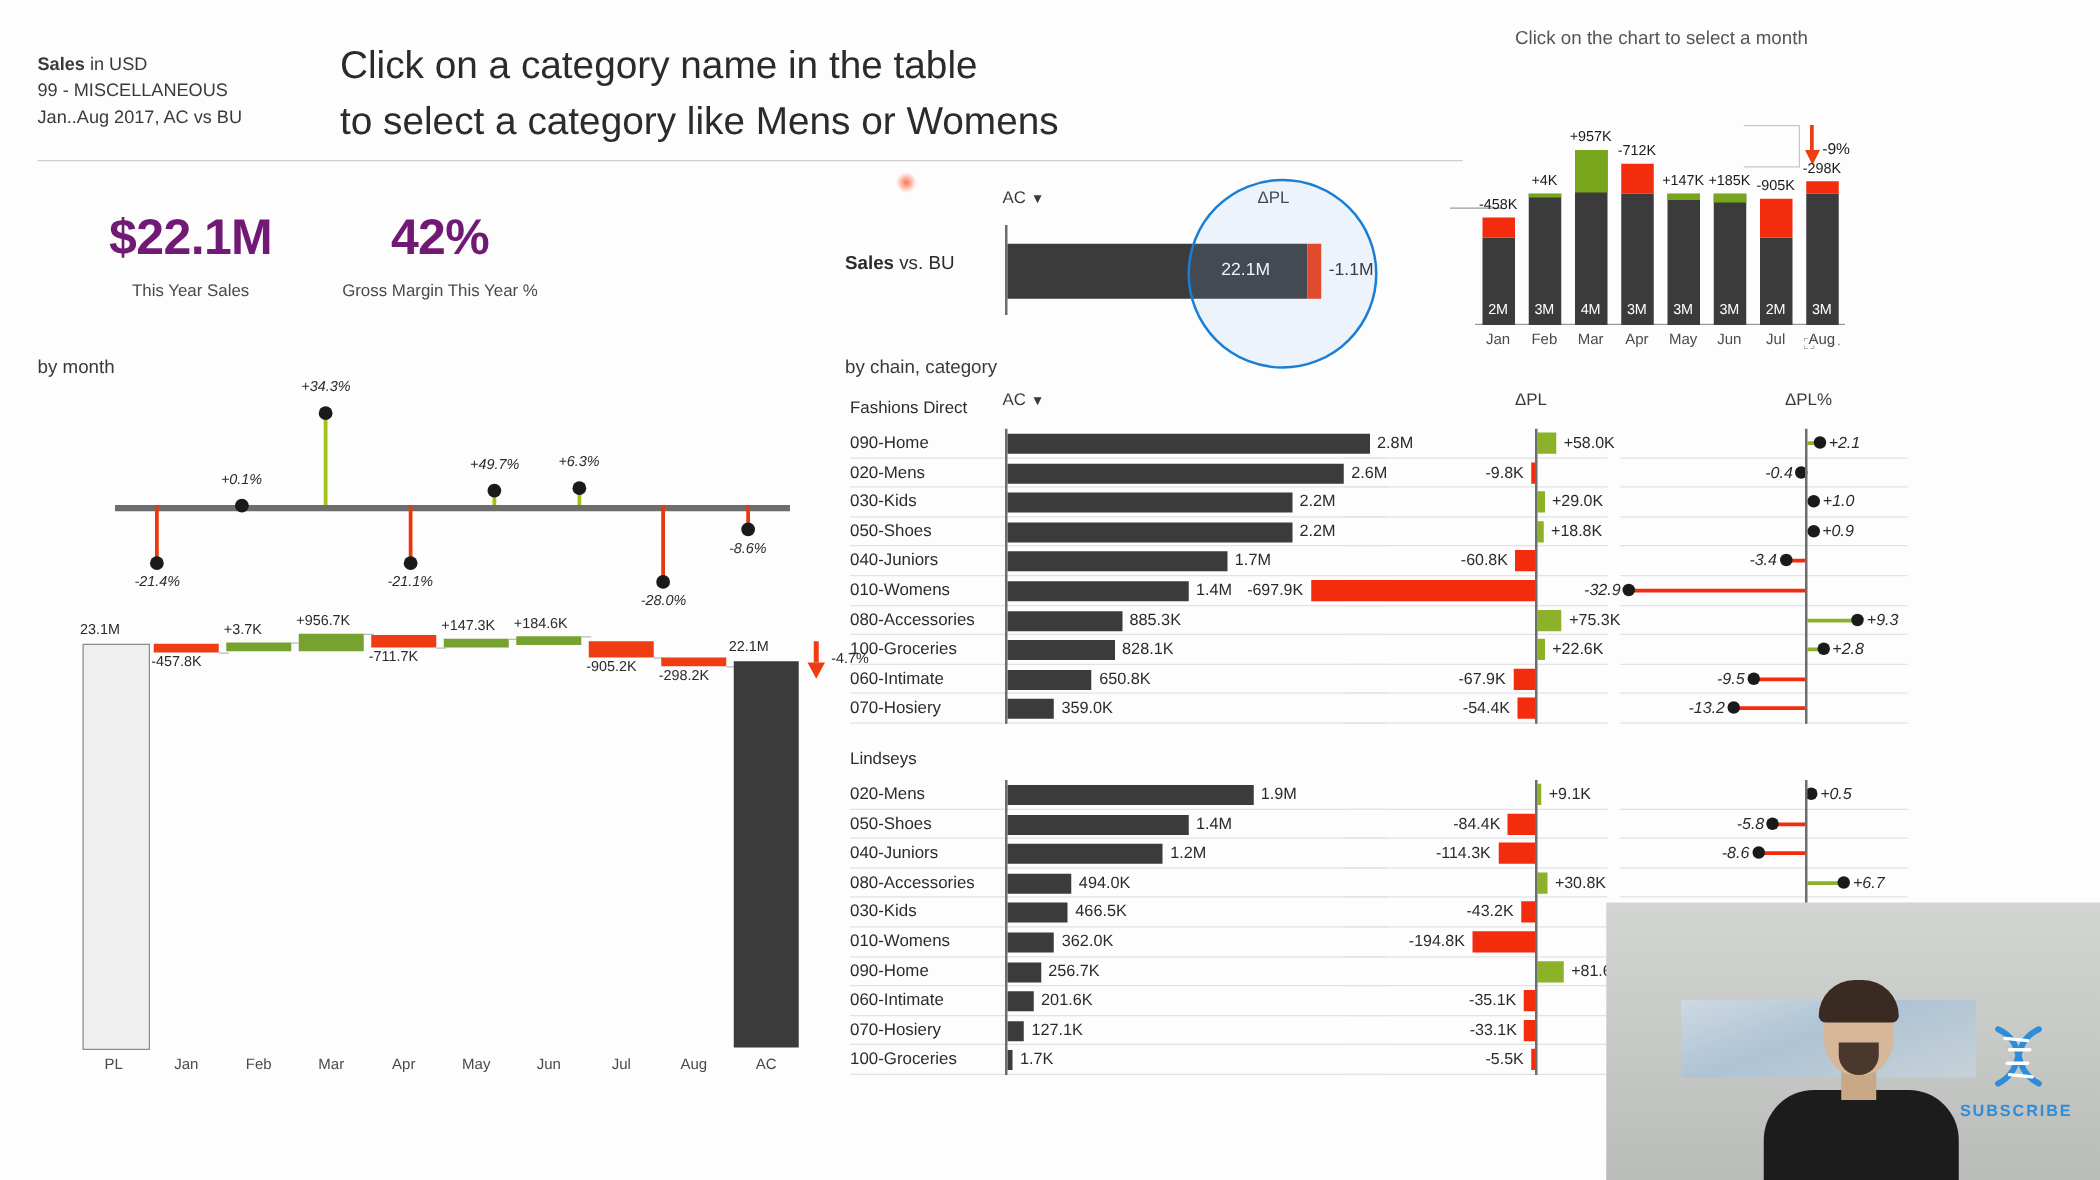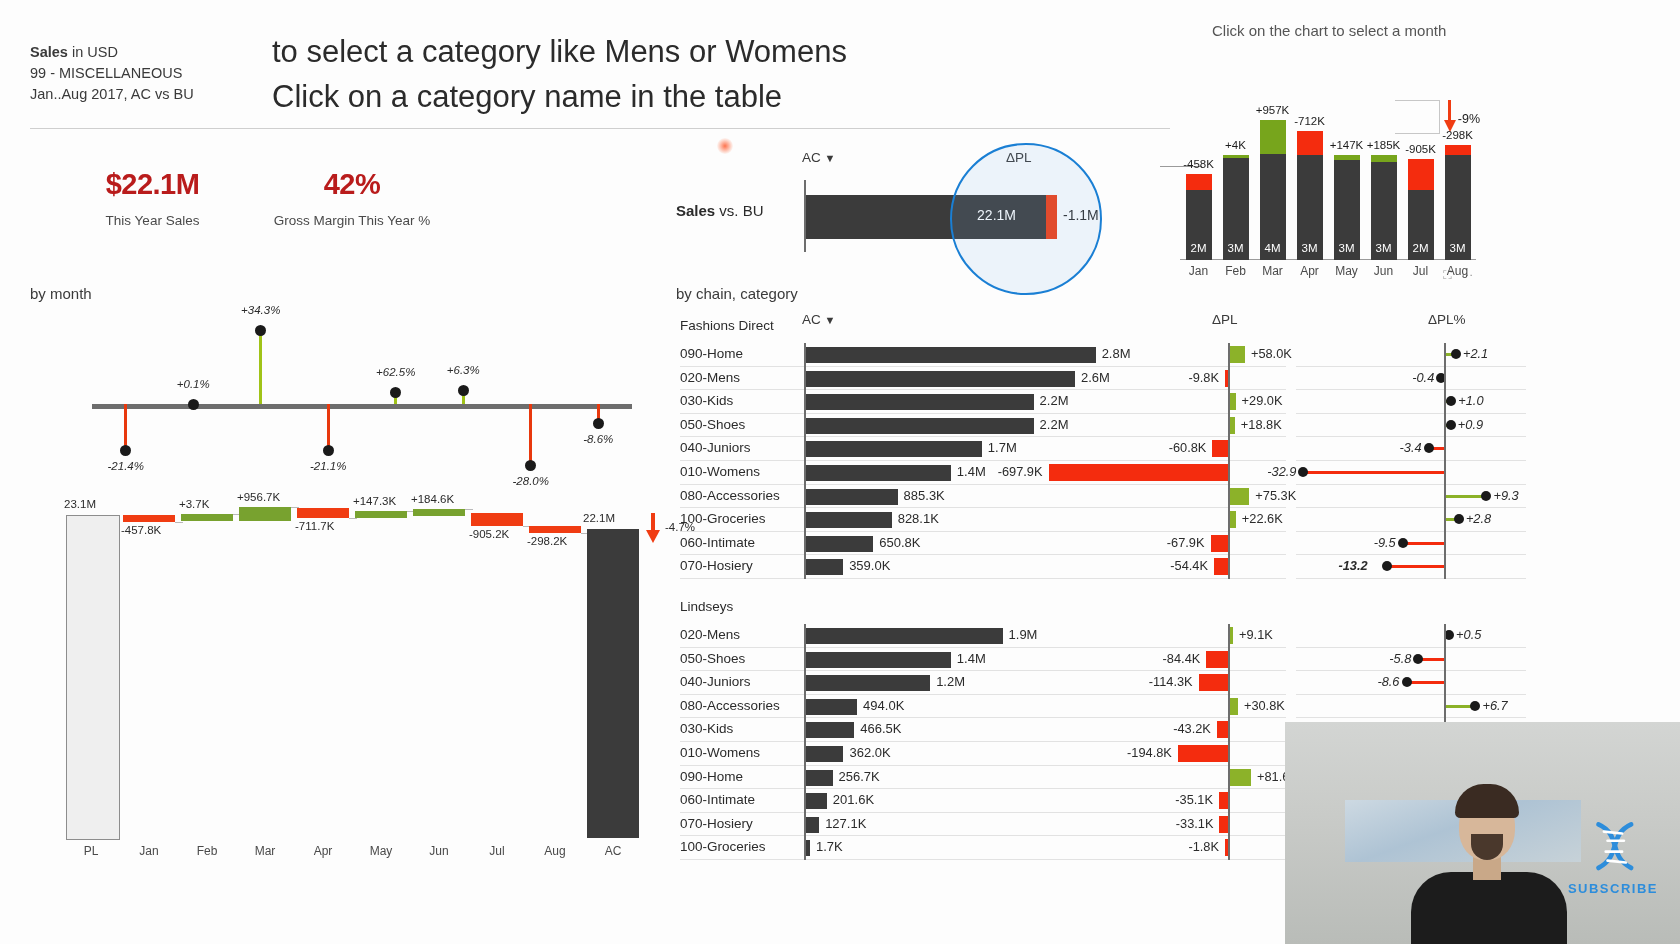--- a/index.html
+++ b/index.html
@@ -13,21 +13,21 @@
   
   .hdr-left{position:absolute;left:30px;top:42px;font-size:14.5px;line-height:1.45;color:#3a3a3a;}
   .hdr-left .l1 b{font-weight:bold;}
   .hdr-title{position:absolute;left:272px;top:30px;font-size:31px;line-height:1.45;color:#2b2b2b;font-weight:400;}
   .hdr-rule{position:absolute;left:30px;top:128px;width:1140px;height:1px;background:#cfcfcf;}
 
   .click-chart-hint{position:absolute;left:1212px;top:22px;font-size:15px;color:#555;}
 
   
   .kpi{position:absolute;text-align:center;}
-  .kpi .big{font-size:29px;font-weight:600;color:#b91c1c;letter-spacing:-.5px;}
+  .kpi .big{font-size:40px;font-weight:600;color:#701a75;letter-spacing:-.5px;}
   .kpi .sub{font-size:13.5px;color:#4a4a4a;margin-top:12px;}
   #kpi1{left:80px;top:168px;width:145px;}
   #kpi2{left:262px;top:168px;width:180px;}
 
   
   .sect-label{position:absolute;font-size:15px;color:#3a3a3a;}
   .colhdr{position:absolute;font-size:13.5px;color:#3a3a3a;}
   .tri{font-size:11px;}
 
   
@@ -129,22 +129,22 @@
 <body>
 
 <div class="stage">
 
   <div class="hdr-left">
     <div class="l1"><b>Sales</b><span> in USD</span></div>
     <div>99 - MISCELLANEOUS</div>
     <div>Jan..Aug 2017, AC vs BU</div>
   </div>
   <div class="hdr-title">
+    <div>Click on a category name in the table</div>
     <div>to select a category like Mens or Womens</div>
-    <div>Click on a category name in the table</div>
   </div>
   <div class="hdr-rule"></div>
   <div class="click-chart-hint">Click on the chart to select a month</div>
 
   <div class="kpi" id="kpi1">
     <div class="big">$22.1M</div>
     <div class="sub">This Year Sales</div>
   </div>
   <div class="kpi" id="kpi2">
     <div class="big">42%</div>
@@ -171,21 +171,21 @@
         <div class="dp-lbl" style="top: -8.31667px;">+34.3%</div>
       </div>
       <div class="dp-item" style="left: 298.25px;">
         <div class="dp-stem neg" style="top: 92px; height: 45.7167px;"></div>
         <div class="dp-dot" style="top: 132.717px;"></div>
         <div class="dp-lbl" style="top: 147.717px;">-21.1%</div>
       </div>
       <div class="dp-item" style="left: 365.75px;">
         <div class="dp-stem pos" style="top: 79.8667px; height: 12.1333px;"></div>
         <div class="dp-dot" style="top: 74.8667px;"></div>
-        <div class="dp-lbl" style="top: 53.8667px;">+62.5%</div>
+        <div class="dp-lbl" style="top: 53.8667px;">+49.7%</div>
       </div>
       <div class="dp-item" style="left: 433.25px;">
         <div class="dp-stem pos" style="top: 78.35px; height: 13.65px;"></div>
         <div class="dp-dot" style="top: 73.35px;"></div>
         <div class="dp-lbl" style="top: 52.35px;">+6.3%</div>
       </div>
       <div class="dp-item" style="left: 500.75px;">
         <div class="dp-stem neg" style="top: 92px; height: 60.6667px;"></div>
         <div class="dp-dot" style="top: 147.667px;"></div>
         <div class="dp-lbl" style="top: 162.667px;">-28.0%</div>
@@ -440,21 +440,21 @@
       <div class="t-sep" style="left: 400px; width: 210px; top: 268.4px;"></div>
       <div class="t-sep" style="left: 620px; width: 230px; top: 268.4px;"></div>
       <div class="t-row" style="top: 269.4px;">
         <div class="t-name">070-Hosiery</div>
         <div class="t-bar" style="left: 130px; width: 37.1379px;"></div>
         <div class="t-barlbl" style="left: 173.138px;">359.0K</div>
         <div class="d-bar neg" style="left: 538.011px; width: 13.9886px;"></div>
         <div class="d-lbl" style="left: 466.011px; width: 66px; text-align: right;">-54.4K</div>
         <div class="p-stem neg" style="left: 712px; width: 56px;"></div>
         <div class="p-dot" style="left: 706px;"></div>
-        <div class="p-lbl" style="left: 650px; width: 54px; text-align: center; font-weight: bold;">-13.2</div>
+        <div class="p-lbl" style="left: 650px; width: 54px; text-align: right;">-13.2</div>
       </div>
       <div class="t-sep" style="left: 4px; width: 430px; top: 292px;"></div>
       <div class="t-sep" style="left: 400px; width: 210px; top: 292px;"></div>
       <div class="t-sep" style="left: 620px; width: 230px; top: 292px;"></div>
       <div class="t-grp" style="top: 313px;">Lindseys</div>
       <div class="t-row" style="top: 338px;">
         <div class="t-name">020-Mens</div>
         <div class="t-bar" style="left: 130px; width: 196.552px;"></div>
         <div class="t-barlbl" style="left: 332.552px;">1.9M</div>
         <div class="d-bar pos" style="left: 554px; width: 3px;"></div>
@@ -553,21 +553,21 @@
         <div class="d-lbl" style="left: 471.489px; width: 66px; text-align: right;">-33.1K</div>
       </div>
       <div class="t-sep" style="left: 4px; width: 430px; top: 549.4px;"></div>
       <div class="t-sep" style="left: 400px; width: 210px; top: 549.4px;"></div>
       <div class="t-sep" style="left: 620px; width: 230px; top: 549.4px;"></div>
       <div class="t-row" style="top: 550.4px;">
         <div class="t-name">100-Groceries</div>
         <div class="t-bar" style="left: 130px; width: 4px;"></div>
         <div class="t-barlbl" style="left: 140px;">1.7K</div>
         <div class="d-bar neg" style="left: 549px; width: 3px;"></div>
-        <div class="d-lbl" style="left: 477px; width: 66px; text-align: right;">-1.8K</div>
+        <div class="d-lbl" style="left: 477px; width: 66px; text-align: right;">-5.5K</div>
       </div>
       <div class="t-sep" style="left: 4px; width: 430px; top: 573px;"></div>
       <div class="t-sep" style="left: 400px; width: 210px; top: 573px;"></div>
       <div class="t-sep" style="left: 620px; width: 230px; top: 573px;"></div>
       <div class="t-axis" style="left: 128px; top: 57px; height: 236px;"></div>
       <div class="t-axis" style="left: 128px; top: 338px; height: 236px;"></div>
       <div class="t-axis" style="left: 552px; top: 57px; height: 236px;"></div>
       <div class="t-axis" style="left: 552px; top: 338px; height: 236px;"></div>
       <div class="t-axis" style="left: 768px; top: 57px; height: 236px;"></div>
       <div class="t-axis" style="left: 768px; top: 338px; height: 236px;"></div>

